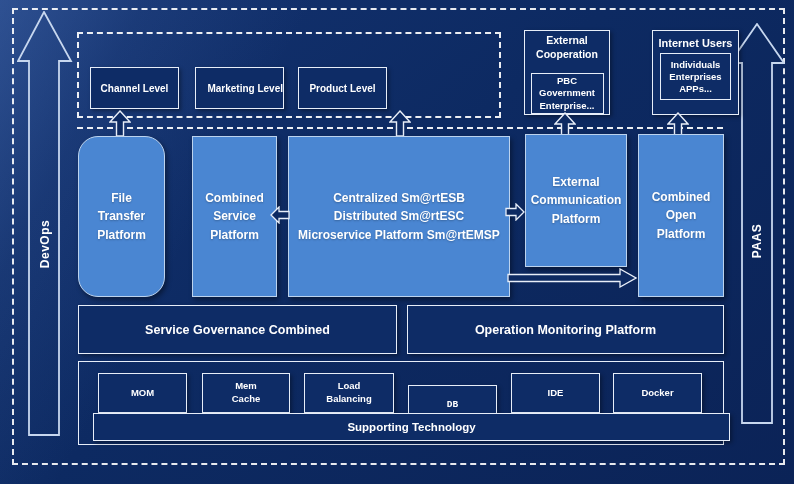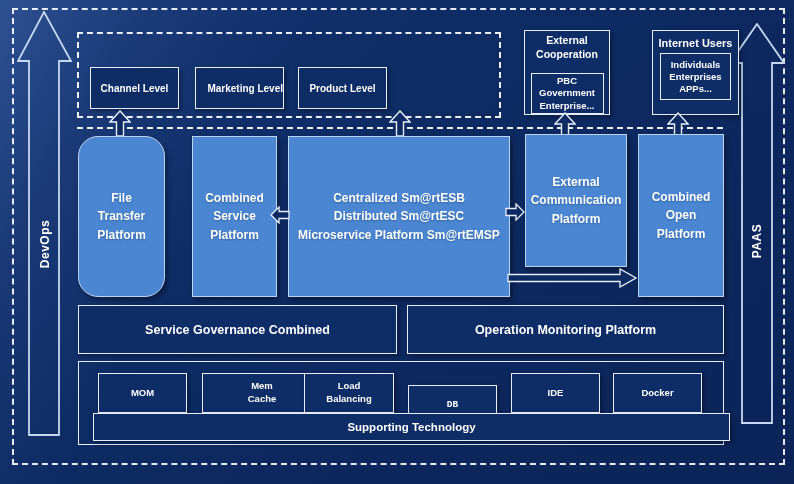--- a/index.html
+++ b/index.html
@@ -121,21 +121,21 @@
   <svg class="abs" style="left:507px;top:268px;" width="130" height="20" viewBox="0 0 130 20">
     <polygon points="1,6.5 113,6.5 113,1 129,10 113,19 113,13.5 1,13.5" fill="#0d2a62" stroke="#e8eef8" stroke-width="1.3"></polygon>
   </svg>
 
   <div class="abs navy-box lbl-mid" style="left:78px;top:305px;width:317px;height:47px;">Service Governance Combined</div>
   <div class="abs navy-box lbl-mid" style="left:407px;top:305px;width:315px;height:47px;">Operation Monitoring Platform</div>
 
   <div class="abs" style="left:78px;top:361px;width:644px;height:82px;border:1.5px solid #e7eef9;"></div>
 
   <div class="abs navy-box lbl-tech pre" style="left:98px;top:373px;width:87px;height:38px;">MOM</div>
-  <div class="abs navy-box lbl-tech pre" style="left:202px;top:373px;width:86px;height:38px;padding-left:16px;">Mem
+  <div class="abs navy-box lbl-tech pre" style="left:202px;top:373px;width:86px;height:38px;">Mem
 Cache</div>
   <div class="abs navy-box lbl-tech pre" style="left:304px;top:373px;width:88px;height:38px;">Load
 Balancing</div>
   <div class="abs navy-box lbl-tech pre" style="left:408px;top:385px;width:87px;height:38px;font-family:Liberation Mono, monospace;">DB</div>
   <div class="abs navy-box lbl-tech pre" style="left:613px;top:373px;width:87px;height:38px;">Docker</div>
   <div class="abs navy-box lbl-tech pre" style="left:511px;top:373px;width:87px;height:38px;">IDE</div>
 
   <div class="abs navy-box" style="left:93px;top:413px;width:635px;height:26px;font-size:11.5px;font-weight:700;">Supporting Technology</div>
 
 </div>

